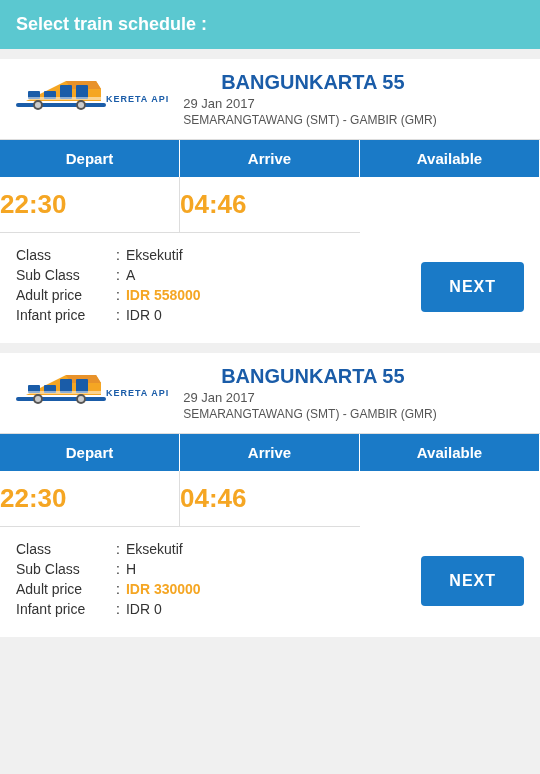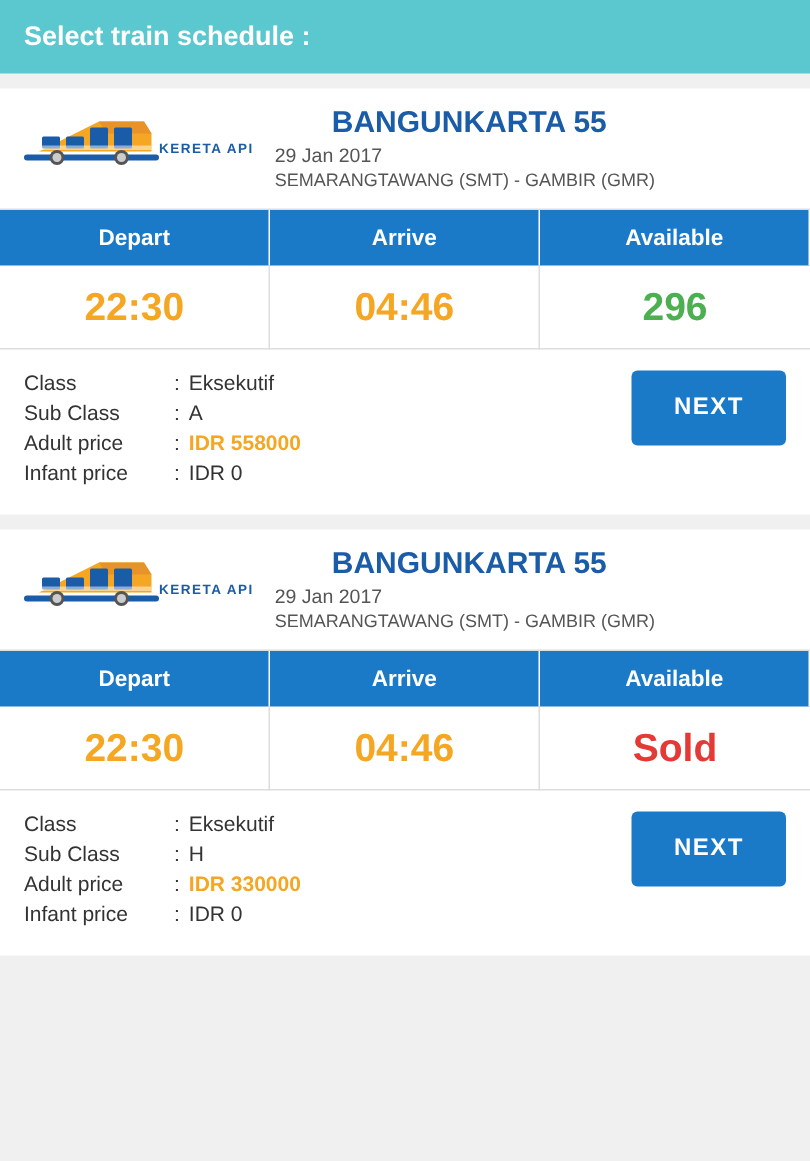--- a/index.html
+++ b/index.html
@@ -90,21 +90,21 @@
       font-size: 15px;
       font-weight: bold;
       border-right: 1px solid #fff;
     }
 
     .schedule-header:last-child {
       border-right: none;
     }
 
     .schedule-value {
-      text-align: center;
+      text-align: left;
       padding: 12px 0;
       font-size: 26px;
       font-weight: bold;
       border-right: 1px solid #ddd;
       border-bottom: 1px solid #ddd;
     }
 
     .schedule-value:last-child {
       border-right: none;
     }
@@ -130,21 +130,21 @@
       display: flex;
       gap: 20px;
     }
 
     .class-info-left {
       flex: 1;
     }
 
     .class-info-right {
       display: flex;
-      align-items: flex-start;
+      align-items: center;
     }
 
     .info-row {
       display: flex;
       align-items: flex-end;
       margin-bottom: 4px;
       font-size: 14px;
     }
 
     .info-label {
@@ -216,21 +216,20 @@
         <span class="train-route">SEMARANGTAWANG (SMT) - GAMBIR (GMR)</span>
       </div>
     </div>
 
     <div class="schedule-table">
       <div class="schedule-header">Depart</div>
       <div class="schedule-header">Arrive</div>
       <div class="schedule-header">Available</div>
       <div class="schedule-value depart-value">22:30</div>
       <div class="schedule-value arrive-value">04:46</div>
-      <div class="schedule-value available-value">296</div>
     </div>
 
     <div class="class-info">
       <div class="class-info-left">
         <div class="info-row">
           <span class="info-label">Class</span>
           <span class="info-sep">:</span>
           <span class="info-value">Eksekutif</span>
         </div>
         <div class="info-row">
@@ -283,21 +282,20 @@
         <span class="train-route">SEMARANGTAWANG (SMT) - GAMBIR (GMR)</span>
       </div>
     </div>
 
     <div class="schedule-table">
       <div class="schedule-header">Depart</div>
       <div class="schedule-header">Arrive</div>
       <div class="schedule-header">Available</div>
       <div class="schedule-value depart-value">22:30</div>
       <div class="schedule-value arrive-value">04:46</div>
-      <div class="schedule-value sold-value">Sold</div>
     </div>
 
     <div class="class-info">
       <div class="class-info-left">
         <div class="info-row">
           <span class="info-label">Class</span>
           <span class="info-sep">:</span>
           <span class="info-value">Eksekutif</span>
         </div>
         <div class="info-row">

